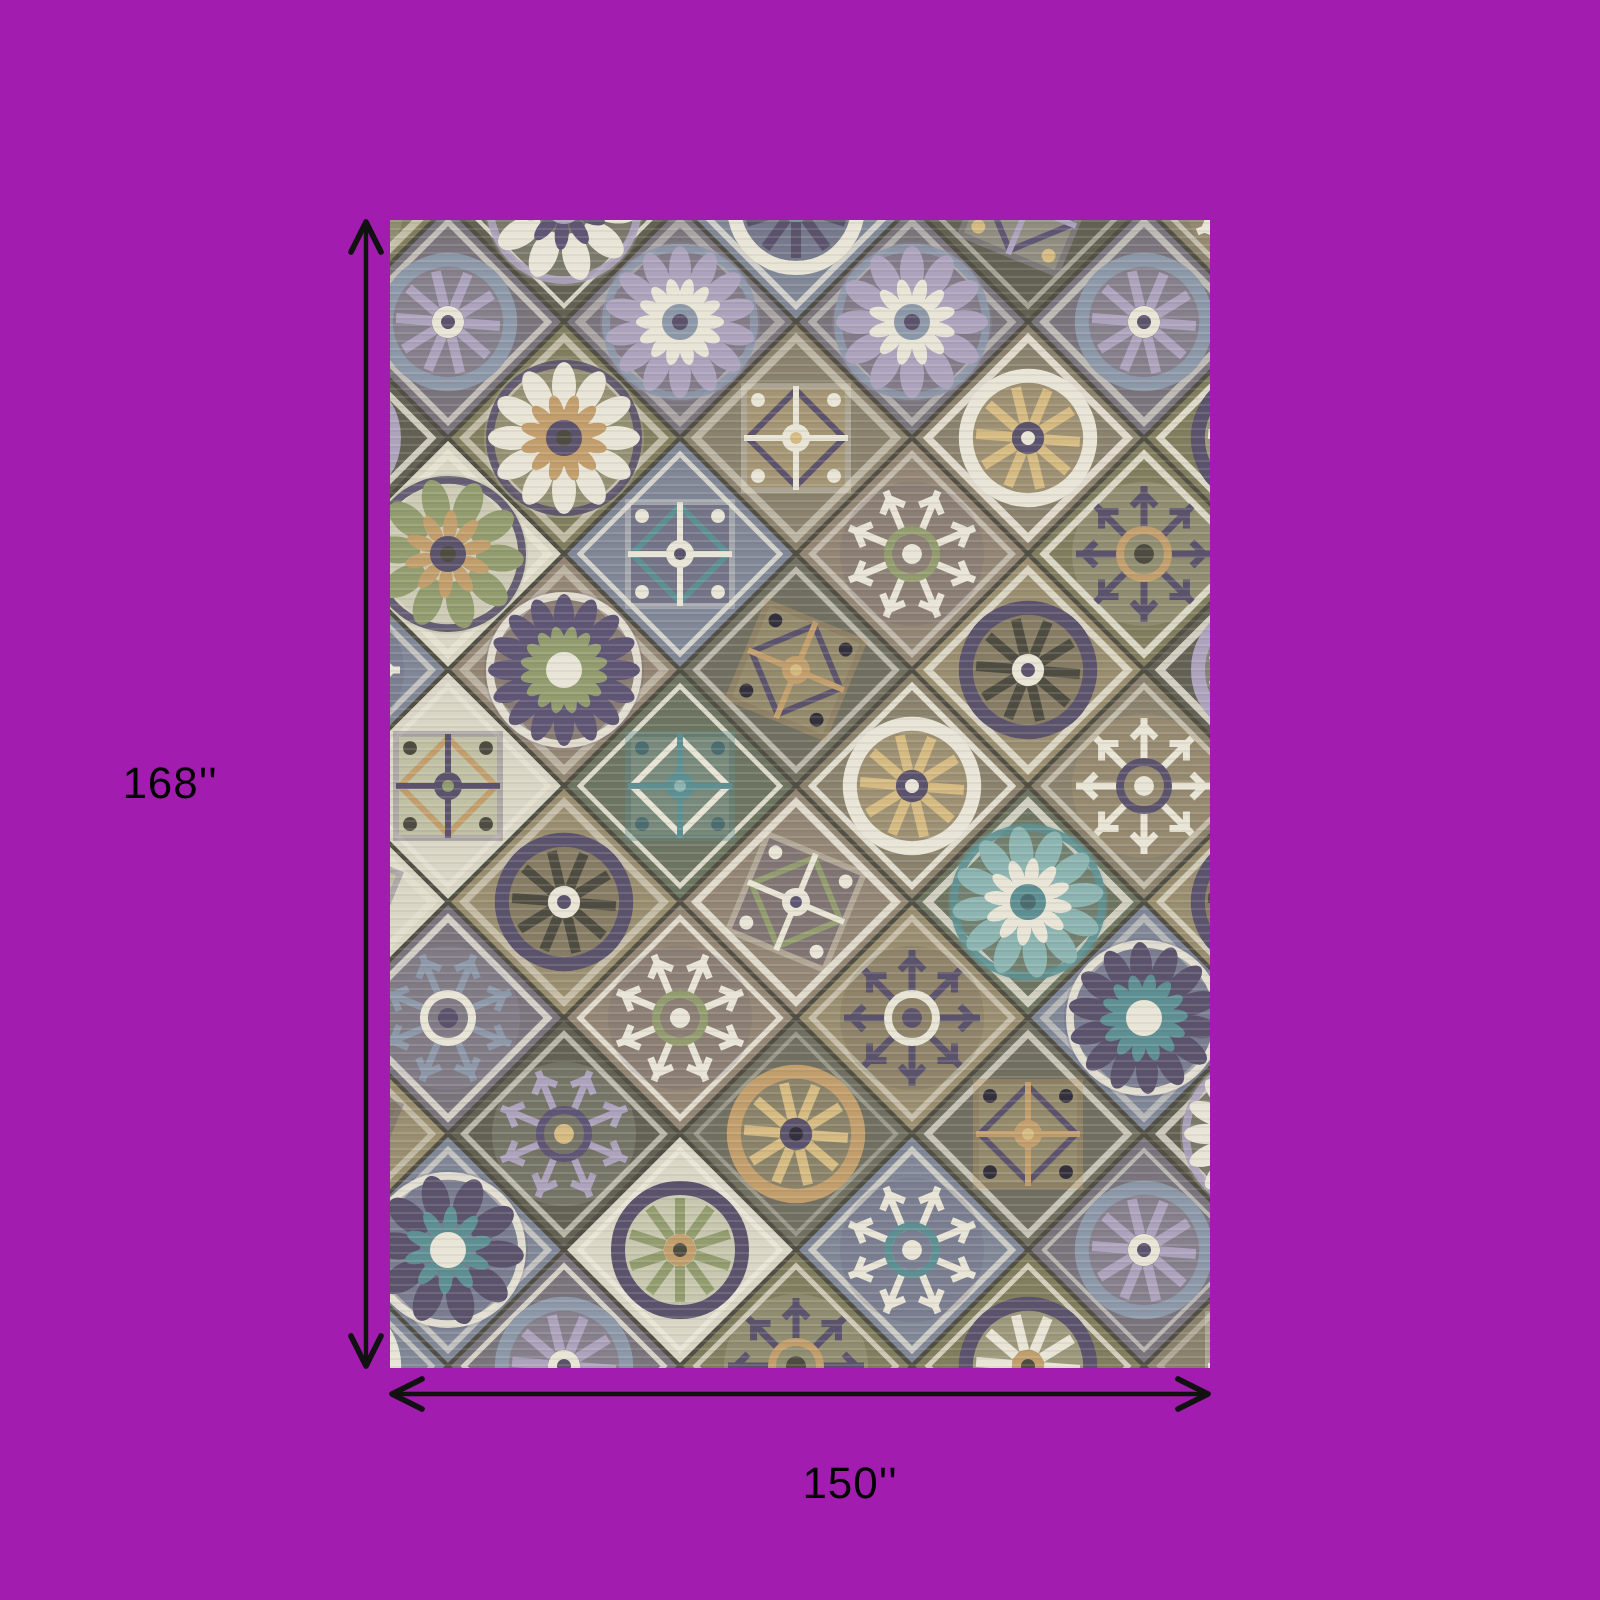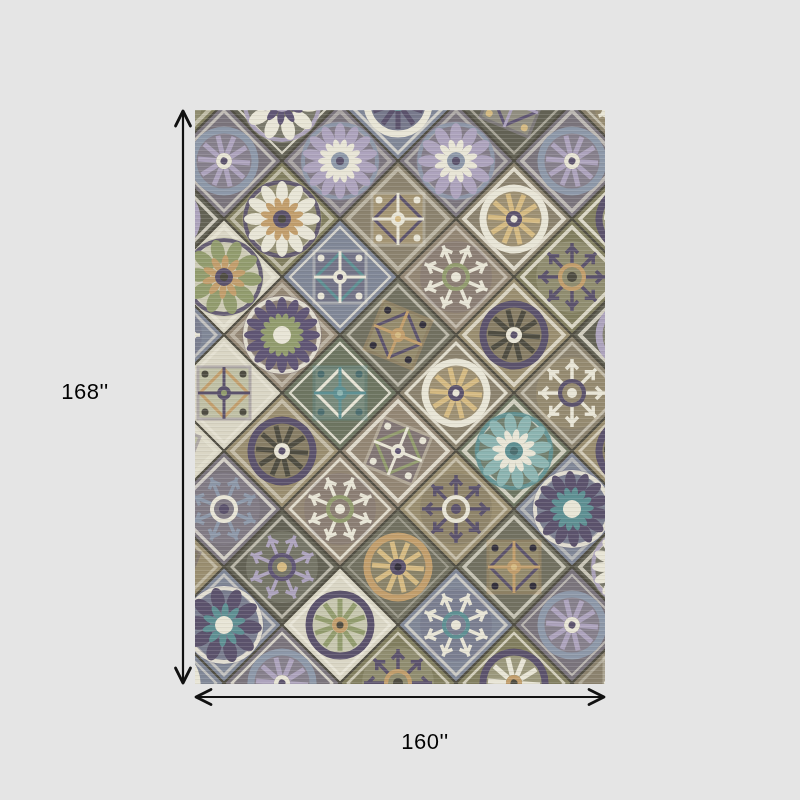--- a/index.html
+++ b/index.html
@@ -5,21 +5,21 @@
   html,body{margin:0;padding:0;}
   body{
     width:800px;height:800px;
     background:#ffffff;
     font-family:"Liberation Sans", sans-serif;
     overflow:hidden;
   }
   .canvas{
     position:relative;
     width:800px;height:800px;
-    background:#e5e5e5;
+    background:#a21caf;
   }
   .rug{
     position:absolute;
     left:195px;top:110px;
     width:410px;height:574px;
     overflow:hidden;
   }
   .rug svg{
     display:block;
     width:100%;height:100%;
@@ -1222,15 +1222,15 @@
   <svg class="dims" viewBox="0 0 800 800">
     <path class="dline" d="M183,111 V683" stroke="#111111"></path>
     <path class="dhead" d="M175.5,126 L183,111 L190.5,126" stroke="#111111"></path>
     <path class="dhead" d="M175.5,668 L183,683 L190.5,668" stroke="#111111"></path>
     <path class="dline" d="M196,697 H604" stroke="#111111"></path>
     <path class="dhead" d="M211,689.5 L196,697 L211,704.5" stroke="#111111"></path>
     <path class="dhead" d="M589,689.5 L604,697 L589,704.5" stroke="#111111"></path>
   </svg>
 
   <div class="dim-label v">168''</div>
-  <div class="dim-label h">160''</div>
+  <div class="dim-label h">150''</div>
 
 </div>
 
 </body></html>

